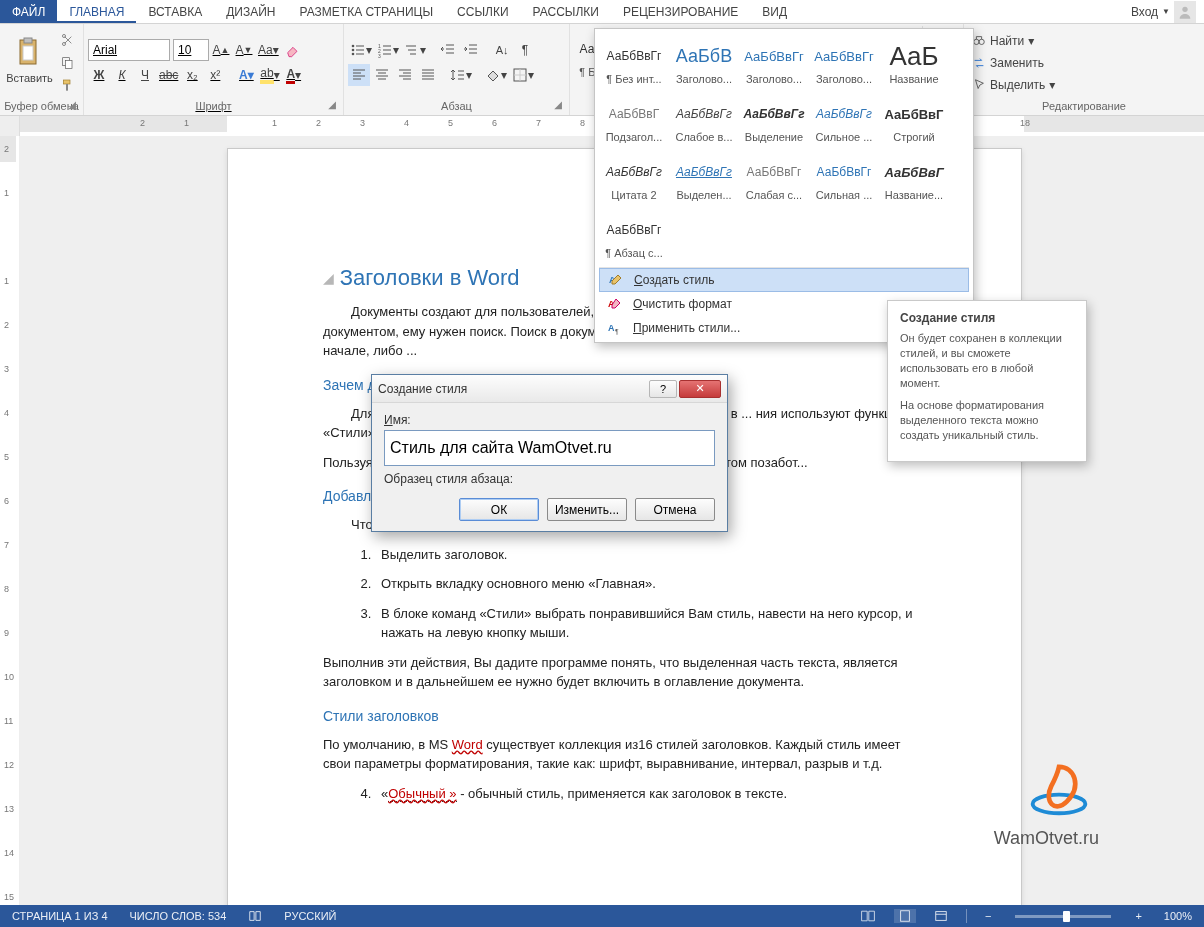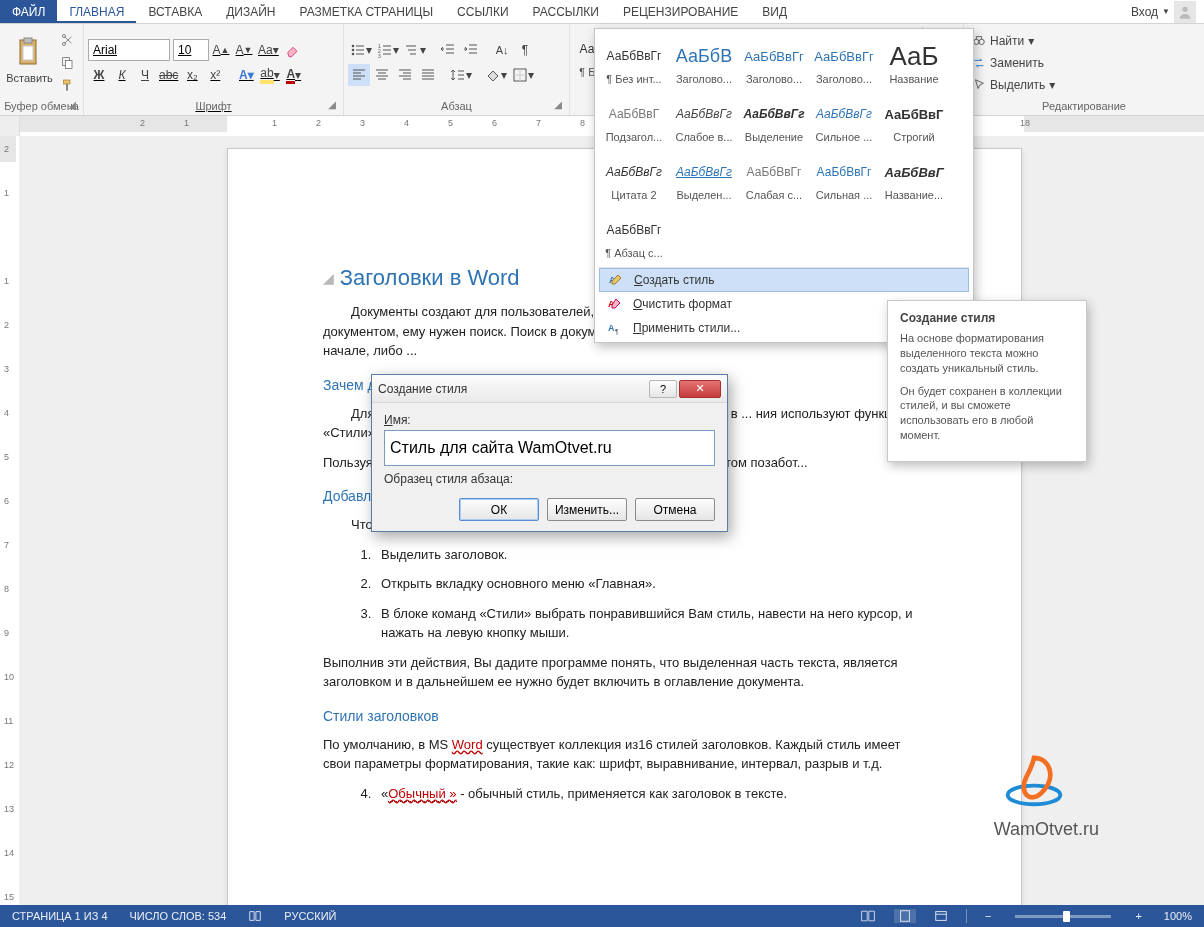--- a/index.html
+++ b/index.html
@@ -88,21 +88,21 @@
 #dialog .body{padding:8px 12px 10px;}
 #dialog label{font-size:12px;color:#333;display:block;margin:2px 0 3px;}
 #dialog label .ul{text-decoration:underline;}
 #dialog input.fld{width:100%;height:36px;border:1px solid #7a9ac0;padding:4px 5px;font-size:16px;}
 #dialog .preview{width:100%;height:40px;border:1px solid #adadad;background:#fff;padding:8px 6px;font-size:13px;margin-top:2px;}
 #dialog .btns{display:flex;justify-content:flex-end;gap:8px;margin-top:12px;}
 #dialog .btns button{min-width:80px;height:23px;font-size:12px;border:1px solid #8a8a8a;background:linear-gradient(#fdfdfd,#e6e6e6);cursor:pointer;border-radius:2px;}
 #dialog .btns button.primary{border:1px solid #5a8cd6;box-shadow:0 0 0 1px #aecdf3 inset;}
 
 
-#wmark{position:absolute;right:105px;bottom:70px;text-align:left;z-index:5;}
+#wmark{position:absolute;right:105px;bottom:61px;text-align:right;z-index:5;}
 #wmark svg{width:80px;height:62px;}
 #wmark .txt{font-size:18px;color:#555;margin-top:4px;}
 
 
 #status{position:absolute;left:0;bottom:0;width:100%;height:22px;background:#2b579a;color:#fff;display:flex;align-items:center;font-size:11px;padding:0 8px;gap:14px;}
 #status .spacer{flex:1;}
 #status .sbtn{display:flex;align-items:center;gap:3px;opacity:.9;cursor:pointer;padding:0 4px;}
 #status .divider{width:1px;height:14px;background:rgba(255,255,255,.35);}
 #status .slider{width:96px;height:3px;background:rgba(255,255,255,.4);position:relative;margin:0 6px;}
 #status .slider::after{content:"";position:absolute;left:50%;top:-4px;width:7px;height:11px;background:#fff;border-radius:1px;}
@@ -418,22 +418,22 @@
           <text x="1" y="11" font-size="9" fill="#2e74b5" font-weight="bold">A</text>
           <text x="8" y="14" font-size="7" fill="#555">¶</text>
         </svg>
       <span><span class="ul">П</span>рименить стили...</span>
     </div>
   </div>
 </div>
 
 <div id="tooltip">
   <div class="tt-title">Создание стиля</div>
+  <p>Он будет сохранен в коллекции стилей, и вы сможете использовать его в любой момент.</p>
   <p>На основе форматирования выделенного текста можно создать уникальный стиль.</p>
-  <p>Он будет сохранен в коллекции стилей, и вы сможете использовать его в любой момент.</p>
 </div>
 
 <div id="ruler-wrap">
   <div id="ruler-left"></div>
   <div id="ruler">
     <div class="gray-l" style="width:207px;"></div>
     <div class="gray-r" style="width:180px;"></div>
   <span class="tick" style="left: 120px;">2</span>
       <span class="tick" style="left: 164px;">1</span>
       <span class="tick" style="left: 252px;">1</span>

